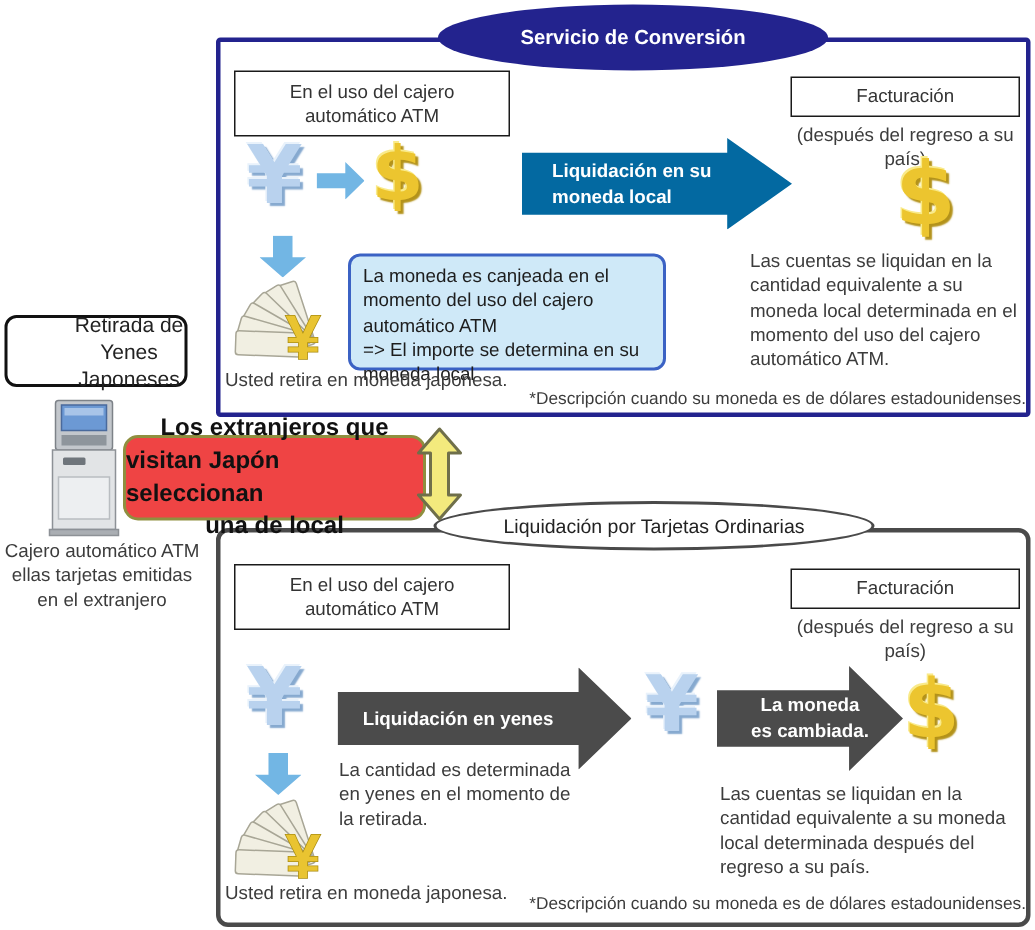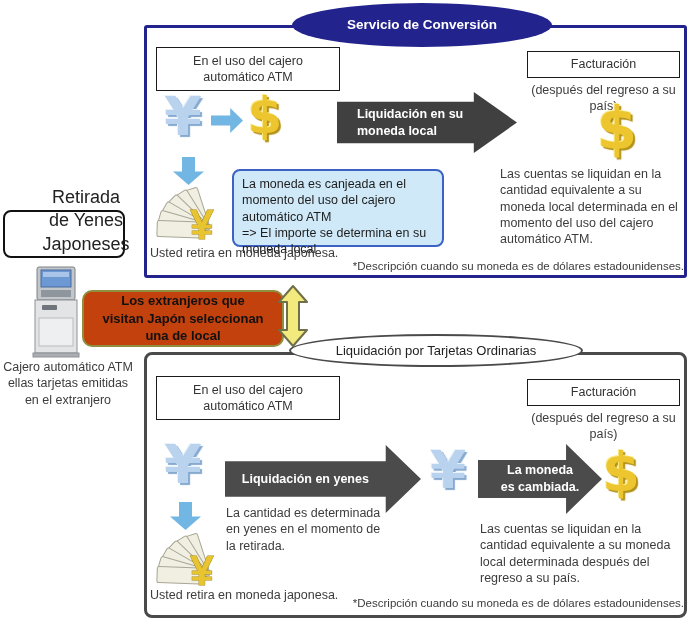--- a/index.html
+++ b/index.html
@@ -14,29 +14,29 @@
   #ord-oval{left:289px;top:334px;width:294px;height:33px;background:#fff;border:2px solid #4a4a4a;border-radius:50%;font-size:13px;color:#222;z-index:5;}
   .label-box{position:absolute;background:#fff;border:1px solid #1a1a1a;display:flex;align-items:center;justify-content:center;text-align:center;font-size:12.5px;color:#333;box-sizing:border-box;line-height:1.3;padding:0 4px;}
   .txt{position:absolute;font-size:12.5px;line-height:1.3;color:#3c3c3c;}
   .ctr{text-align:center;}
   .cur{position:absolute;font-weight:bold;line-height:1;text-align:center;font-family:"DejaVu Sans",sans-serif;}
   .yen3d{color:#b9d2ee;text-shadow:-1px -1px 0 #e9f2fb,2px 2px 1px #86a9cf;}
   .gold3d{color:#ecc52f;text-shadow:-1px -1px 0 #f9ea8a,2px 2px 1px #b3921a;}
   .r-arrow{position:absolute;background:#72b6e4;clip-path:polygon(0 30%,60% 30%,60% 0,100% 50%,60% 100%,60% 70%,0 70%);}
   .d-arrow{position:absolute;background:#72b6e4;clip-path:polygon(29% 0,71% 0,71% 52%,100% 52%,50% 100%,0 52%,29% 52%);}
   .big-arrow{position:absolute;display:flex;align-items:center;color:#fff;font-weight:bold;font-size:12.5px;line-height:1.35;}
-  #dcc-arrow{left:337px;top:92px;width:180px;height:61px;background:#404040;clip-path:polygon(0 16%,76% 16%,76% 0,100% 50%,76% 100%,76% 84%,0 84%);}
+  #dcc-arrow{left:348px;top:92px;width:180px;height:61px;background:#0369a1;clip-path:polygon(0 16%,76% 16%,76% 0,100% 50%,76% 100%,76% 84%,0 84%);}
   #dcc-arrow .al{width:76%;text-align:left;padding-left:20px;box-sizing:border-box;}
   #ord-arrow1{left:225px;top:445px;width:196px;height:68px;background:#4b4b4b;clip-path:polygon(0 24%,82% 24%,82% 0,100% 50%,82% 100%,82% 76%,0 76%);}
   #ord-arrow1 .al{width:82%;text-align:center;}
   #ord-arrow2{left:478px;top:444px;width:124px;height:70px;background:#4b4b4b;clip-path:polygon(0 23%,71% 23%,71% 0,100% 50%,71% 100%,71% 77%,0 77%);flex-direction:column;justify-content:center;}
   #ord-arrow2 .al{width:71%;text-align:center;}
   #info-box{position:absolute;left:232px;top:169px;width:212px;height:78px;background:#cfe9f8;border:2px solid #3b62c4;border-radius:8px;box-sizing:border-box;padding:5px 8px;font-size:12.5px;color:#1d1d1d;line-height:1.3;}
-  #choice-box{position:absolute;left:82px;top:290px;width:202px;height:57px;background:#c2410c;border:2px solid #8f8f3f;border-radius:10px;box-sizing:border-box;display:flex;flex-direction:column;align-items:center;justify-content:center;font-weight:bold;font-size:13px;color:#111;line-height:1.35;z-index:6;}
-  #withdraw-box{position:absolute;left:3px;top:210px;width:122px;height:48px;border:2px solid #111;border-radius:8px;display:flex;align-items:flex-end;justify-content:center;text-align:center;font-size:18px;color:#222;box-sizing:border-box;line-height:1.3;padding-left:44px;}
+  #choice-box{position:absolute;left:82px;top:290px;width:202px;height:57px;background:#ef4444;border:2px solid #8f8f3f;border-radius:10px;box-sizing:border-box;display:flex;flex-direction:column;align-items:center;justify-content:center;font-weight:bold;font-size:16px;color:#111;line-height:1.35;z-index:6;}
+  #withdraw-box{position:absolute;left:3px;top:210px;width:122px;height:48px;border:2px solid #111;border-radius:8px;display:flex;align-items:center;justify-content:center;text-align:center;font-size:14px;color:#222;box-sizing:border-box;line-height:1.3;padding-left:44px;}
   .note{position:absolute;font-size:11.5px;color:#3c3c3c;text-align:right;}
   svg{display:block;}
 </style>
 </head>
 <body>
 
 <div class="panel" id="dcc-panel"></div>
 <div class="panel" id="ord-panel"></div>
 
 <div class="oval" id="title-oval">

